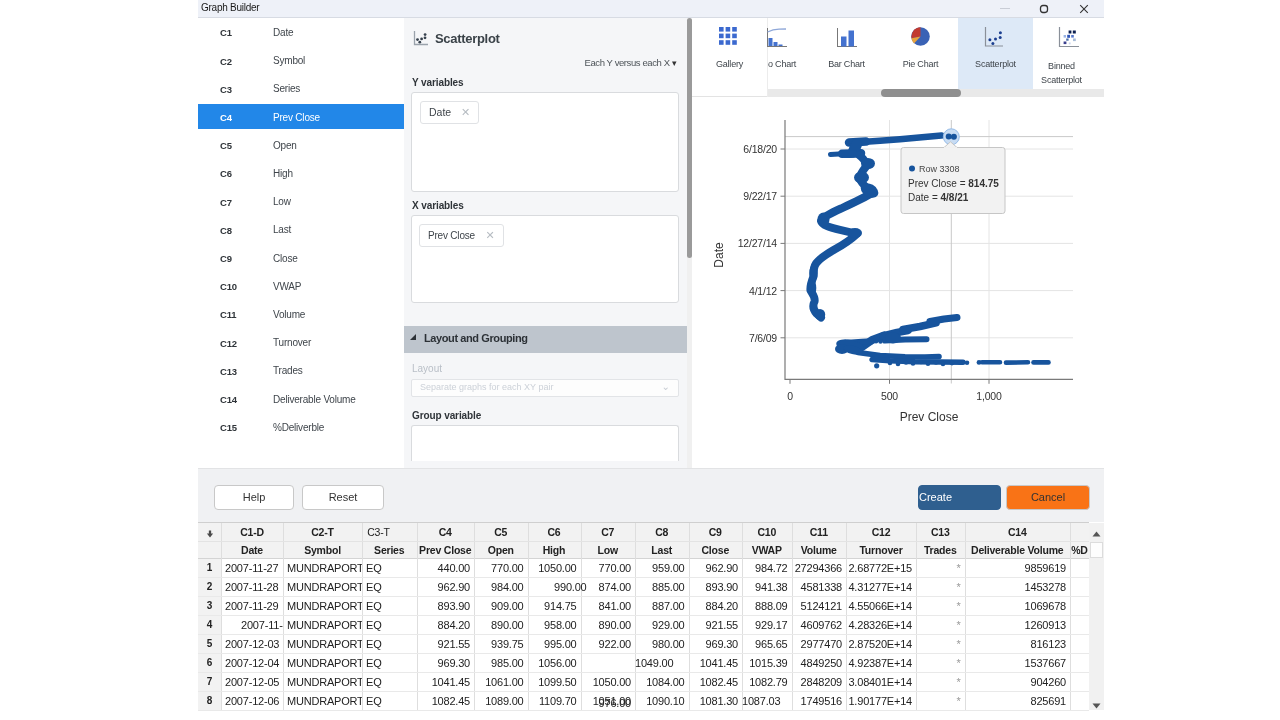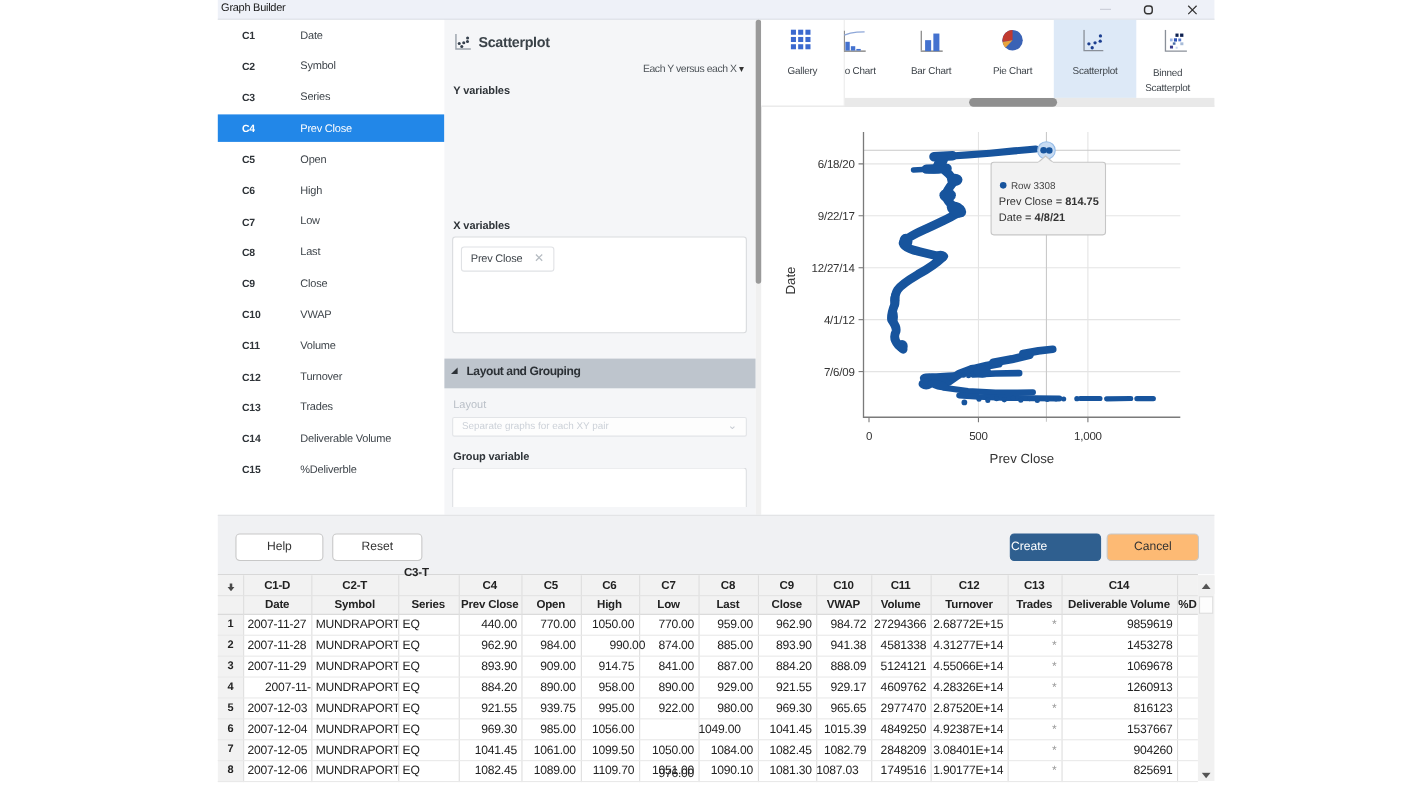--- a/index.html
+++ b/index.html
@@ -66,20 +66,23 @@
         <circle cx="12" cy="6.8" r="1.4"></circle>
         <circle cx="8.6" cy="7.9" r="1.4"></circle>
         <circle cx="4.5" cy="8.6" r="1.4"></circle>
         <circle cx="6.8" cy="11.2" r="1.4"></circle>
       </g>
     </svg>
     <div class="abs" style="left:31px; top:13px; font-size:13px; letter-spacing:-0.3px; font-weight:bold; color:#3a4248;">Scatterplot</div>
     <div class="abs" style="right:11px; top:39px; font-size:9.5px; letter-spacing:-0.4px; color:#4e5459;">Each Y versus each X <span style="font-size:9px; color:#333;">▾</span></div>
 
     <div class="abs" style="left:8px; top:59px; font-size:10px; letter-spacing:-0.1px; font-weight:bold; color:#2f3439;">Y variables</div>
+    <div class="abs" style="left:7px; top:74px; width:268px; height:100px; background:#fff; border:1px solid #d9dbde; border-radius:3px;">
+      <div class="abs" style="left:8px; top:8px; height:23px; background:#fff; border:1px solid #e0e2e5; border-radius:3px; font-size:10.5px; color:#3f454b; line-height:21px; padding:0 8px;">Date <span style="color:#b6bcc2; margin-left:7px; font-size:11px;">✕</span></div>
+    </div>
 
     <div class="abs" style="left:8px; top:182px; font-size:10px; letter-spacing:-0.1px; font-weight:bold; color:#2f3439;">X variables</div>
     <div class="abs" style="left:7px; top:197px; width:268px; height:88px; background:#fff; border:1px solid #d9dbde; border-radius:3px;">
       <div class="abs" style="left:7px; top:8px; height:23px; background:#fff; border:1px solid #e0e2e5; border-radius:3px; font-size:10px; letter-spacing:-0.2px; color:#3f454b; line-height:21px; padding:0 8px;">Prev Close <span style="color:#b6bcc2; margin-left:8px; font-size:11px;">✕</span></div>
     </div>
 
     <div class="abs" style="left:0; top:308px; width:283px; height:27px; background:#bec5cd;">
       <div class="abs" style="left:6px; top:8px; width:0; height:0; border-left:6px solid transparent; border-bottom:6px solid #2c3136;"></div>
       <div class="abs" style="left:20px; top:6px; font-size:11px; letter-spacing:-0.4px; font-weight:bold; color:#2c3136;">Layout and Grouping</div>
     </div>
@@ -298,21 +301,21 @@
       <text x="919" y="172" font-size="9" fill="#474747" font-family="Liberation Sans, sans-serif">Row 3308</text>
       <text x="908" y="186.5" font-size="10" fill="#333" font-family="Liberation Sans, sans-serif">Prev Close = <tspan font-weight="bold">814.75</tspan></text>
       <text x="908" y="200.5" font-size="10" fill="#333" font-family="Liberation Sans, sans-serif">Date = <tspan font-weight="bold">4/8/21</tspan></text>
     </g>
   </svg>
 
   <div class="abs" style="left:198px; top:468px; width:906px; height:54px; background:#f0f1f3; border-top:1px solid #e2e3e5;">
     <div class="abs" style="left:16px; top:16px; width:80px; height:25px; background:#fff; border:1px solid #c8c8c8; border-radius:4px; text-align:center; line-height:23px; font-size:11px; color:#333;">Help</div>
     <div class="abs" style="left:104px; top:16px; width:82px; height:25px; background:#fff; border:1px solid #c8c8c8; border-radius:4px; text-align:center; line-height:23px; font-size:11px; color:#333;">Reset</div>
     <div class="abs" style="left:720px; top:16px; width:83px; height:25px; background:#2f5f8f; border:1px solid #2f5f8f; border-radius:4px; line-height:23px; font-size:11px; color:#fff;">Create</div>
-    <div class="abs" style="left:808px; top:16px; width:84px; height:25px; background:#fdba74; border:1px solid #c8c8c8; border-radius:4px; text-align:center; line-height:23px; font-size:11px; color:#333;">Cancel</div>
+    <div class="abs" style="left:808px; top:16px; width:84px; height:25px; background:#f97316; border:1px solid #c8c8c8; border-radius:4px; text-align:center; line-height:23px; font-size:11px; color:#333;">Cancel</div>
   </div>
 
   <div id="datatable">
       <div class="abs" style="left:198px; top:522px; width:891px; height:1px; background:#cfcfcf;"></div>
       <div class="abs" style="left:198px; top:523px; width:891px; height:36px; background:#f2f2f2; border-bottom:1px solid #d4d4d4;"></div>
       <div class="abs" style="left:198px; top:559px; width:23px; height:152px; background:#f2f2f2;"></div>
       <div class="abs" style="left:221px; top:559px; width:868px; height:152px; background:#fff;"></div>
       <div class="abs" style="left:221px; top:523px; width:1px; height:188px; background:#dedede;"></div>
       <div class="abs" style="left:283px; top:523px; width:1px; height:188px; background:#dedede;"></div>
       <div class="abs" style="left:362px; top:523px; width:1px; height:188px; background:#dedede;"></div>
@@ -329,21 +332,21 @@
       <div class="abs" style="left:964.5px; top:523px; width:1px; height:188px; background:#dedede;"></div>
       <div class="abs" style="left:1070px; top:523px; width:1px; height:188px; background:#dedede;"></div>
       <div class="abs" style="left:198px; top:541px; width:891px; height:1px; background:#e3e3e3;"></div>
       <svg class="abs" style="left:206px; top:530px;" width="8" height="8" viewBox="0 0 9 9">
         <path d="M3.2 0.5 L5.8 0.5 L5.8 4 L8 4 L4.5 8.5 L1 4 L3.2 4 Z" fill="#4a4a4a"></path>
       </svg>
       <div class="abs" style="left:221px; top:523px; width:62px; height:18px; line-height:18px; text-align:center;  font-size:10.5px; font-weight:bold; color:#222; white-space:nowrap; overflow:hidden; letter-spacing:-0.2px;">C1-D</div>
       <div class="abs" style="left:221px; top:541px; width:62px; height:18px; line-height:18px; text-align:center;  font-size:10.5px; font-weight:bold; color:#222; white-space:nowrap; overflow:hidden; letter-spacing:-0.2px;">Date</div>
       <div class="abs" style="left:283px; top:523px; width:79px; height:18px; line-height:18px; text-align:center;  font-size:10.5px; font-weight:bold; color:#222; white-space:nowrap; overflow:hidden; letter-spacing:-0.2px;">C2-T</div>
       <div class="abs" style="left:283px; top:541px; width:79px; height:18px; line-height:18px; text-align:center;  font-size:10.5px; font-weight:bold; color:#222; white-space:nowrap; overflow:hidden; letter-spacing:-0.2px;">Symbol</div>
-      <div class="abs" style="left:362px; top:512px; width:33px; height:18px; line-height:18px; text-align:center;  font-size:10.5px; font-weight:bold; color:#222; white-space:nowrap; overflow:hidden; letter-spacing:-0.2px;">C3-T</div>
+      <div class="abs" style="left:362px; top:523px; width:33px; height:18px; line-height:18px; text-align:center;  font-size:10.5px; font-weight:normal; color:#222; white-space:nowrap; overflow:hidden; letter-spacing:-0.2px;">C3-T</div>
       <div class="abs" style="left:362px; top:541px; width:54.5px; height:18px; line-height:18px; text-align:center;  font-size:10.5px; font-weight:bold; color:#222; white-space:nowrap; overflow:hidden; letter-spacing:-0.2px;">Series</div>
       <div class="abs" style="left:416.5px; top:523px; width:57.5px; height:18px; line-height:18px; text-align:center;  font-size:10.5px; font-weight:bold; color:#222; white-space:nowrap; overflow:hidden; letter-spacing:-0.2px;">C4</div>
       <div class="abs" style="left:416.5px; top:541px; width:57.5px; height:18px; line-height:18px; text-align:center;  font-size:10.5px; font-weight:bold; color:#222; white-space:nowrap; overflow:hidden; letter-spacing:-0.2px;">Prev Close</div>
       <div class="abs" style="left:474px; top:523px; width:53.5px; height:18px; line-height:18px; text-align:center;  font-size:10.5px; font-weight:bold; color:#222; white-space:nowrap; overflow:hidden; letter-spacing:-0.2px;">C5</div>
       <div class="abs" style="left:474px; top:541px; width:53.5px; height:18px; line-height:18px; text-align:center;  font-size:10.5px; font-weight:bold; color:#222; white-space:nowrap; overflow:hidden; letter-spacing:-0.2px;">Open</div>
       <div class="abs" style="left:527.5px; top:523px; width:53px; height:18px; line-height:18px; text-align:center;  font-size:10.5px; font-weight:bold; color:#222; white-space:nowrap; overflow:hidden; letter-spacing:-0.2px;">C6</div>
       <div class="abs" style="left:527.5px; top:541px; width:53px; height:18px; line-height:18px; text-align:center;  font-size:10.5px; font-weight:bold; color:#222; white-space:nowrap; overflow:hidden; letter-spacing:-0.2px;">High</div>
       <div class="abs" style="left:580.5px; top:523px; width:54.5px; height:18px; line-height:18px; text-align:center;  font-size:10.5px; font-weight:bold; color:#222; white-space:nowrap; overflow:hidden; letter-spacing:-0.2px;">C7</div>
       <div class="abs" style="left:580.5px; top:541px; width:54.5px; height:18px; line-height:18px; text-align:center;  font-size:10.5px; font-weight:bold; color:#222; white-space:nowrap; overflow:hidden; letter-spacing:-0.2px;">Low</div>
       <div class="abs" style="left:635px; top:523px; width:53.5px; height:18px; line-height:18px; text-align:center;  font-size:10.5px; font-weight:bold; color:#222; white-space:nowrap; overflow:hidden; letter-spacing:-0.2px;">C8</div>

